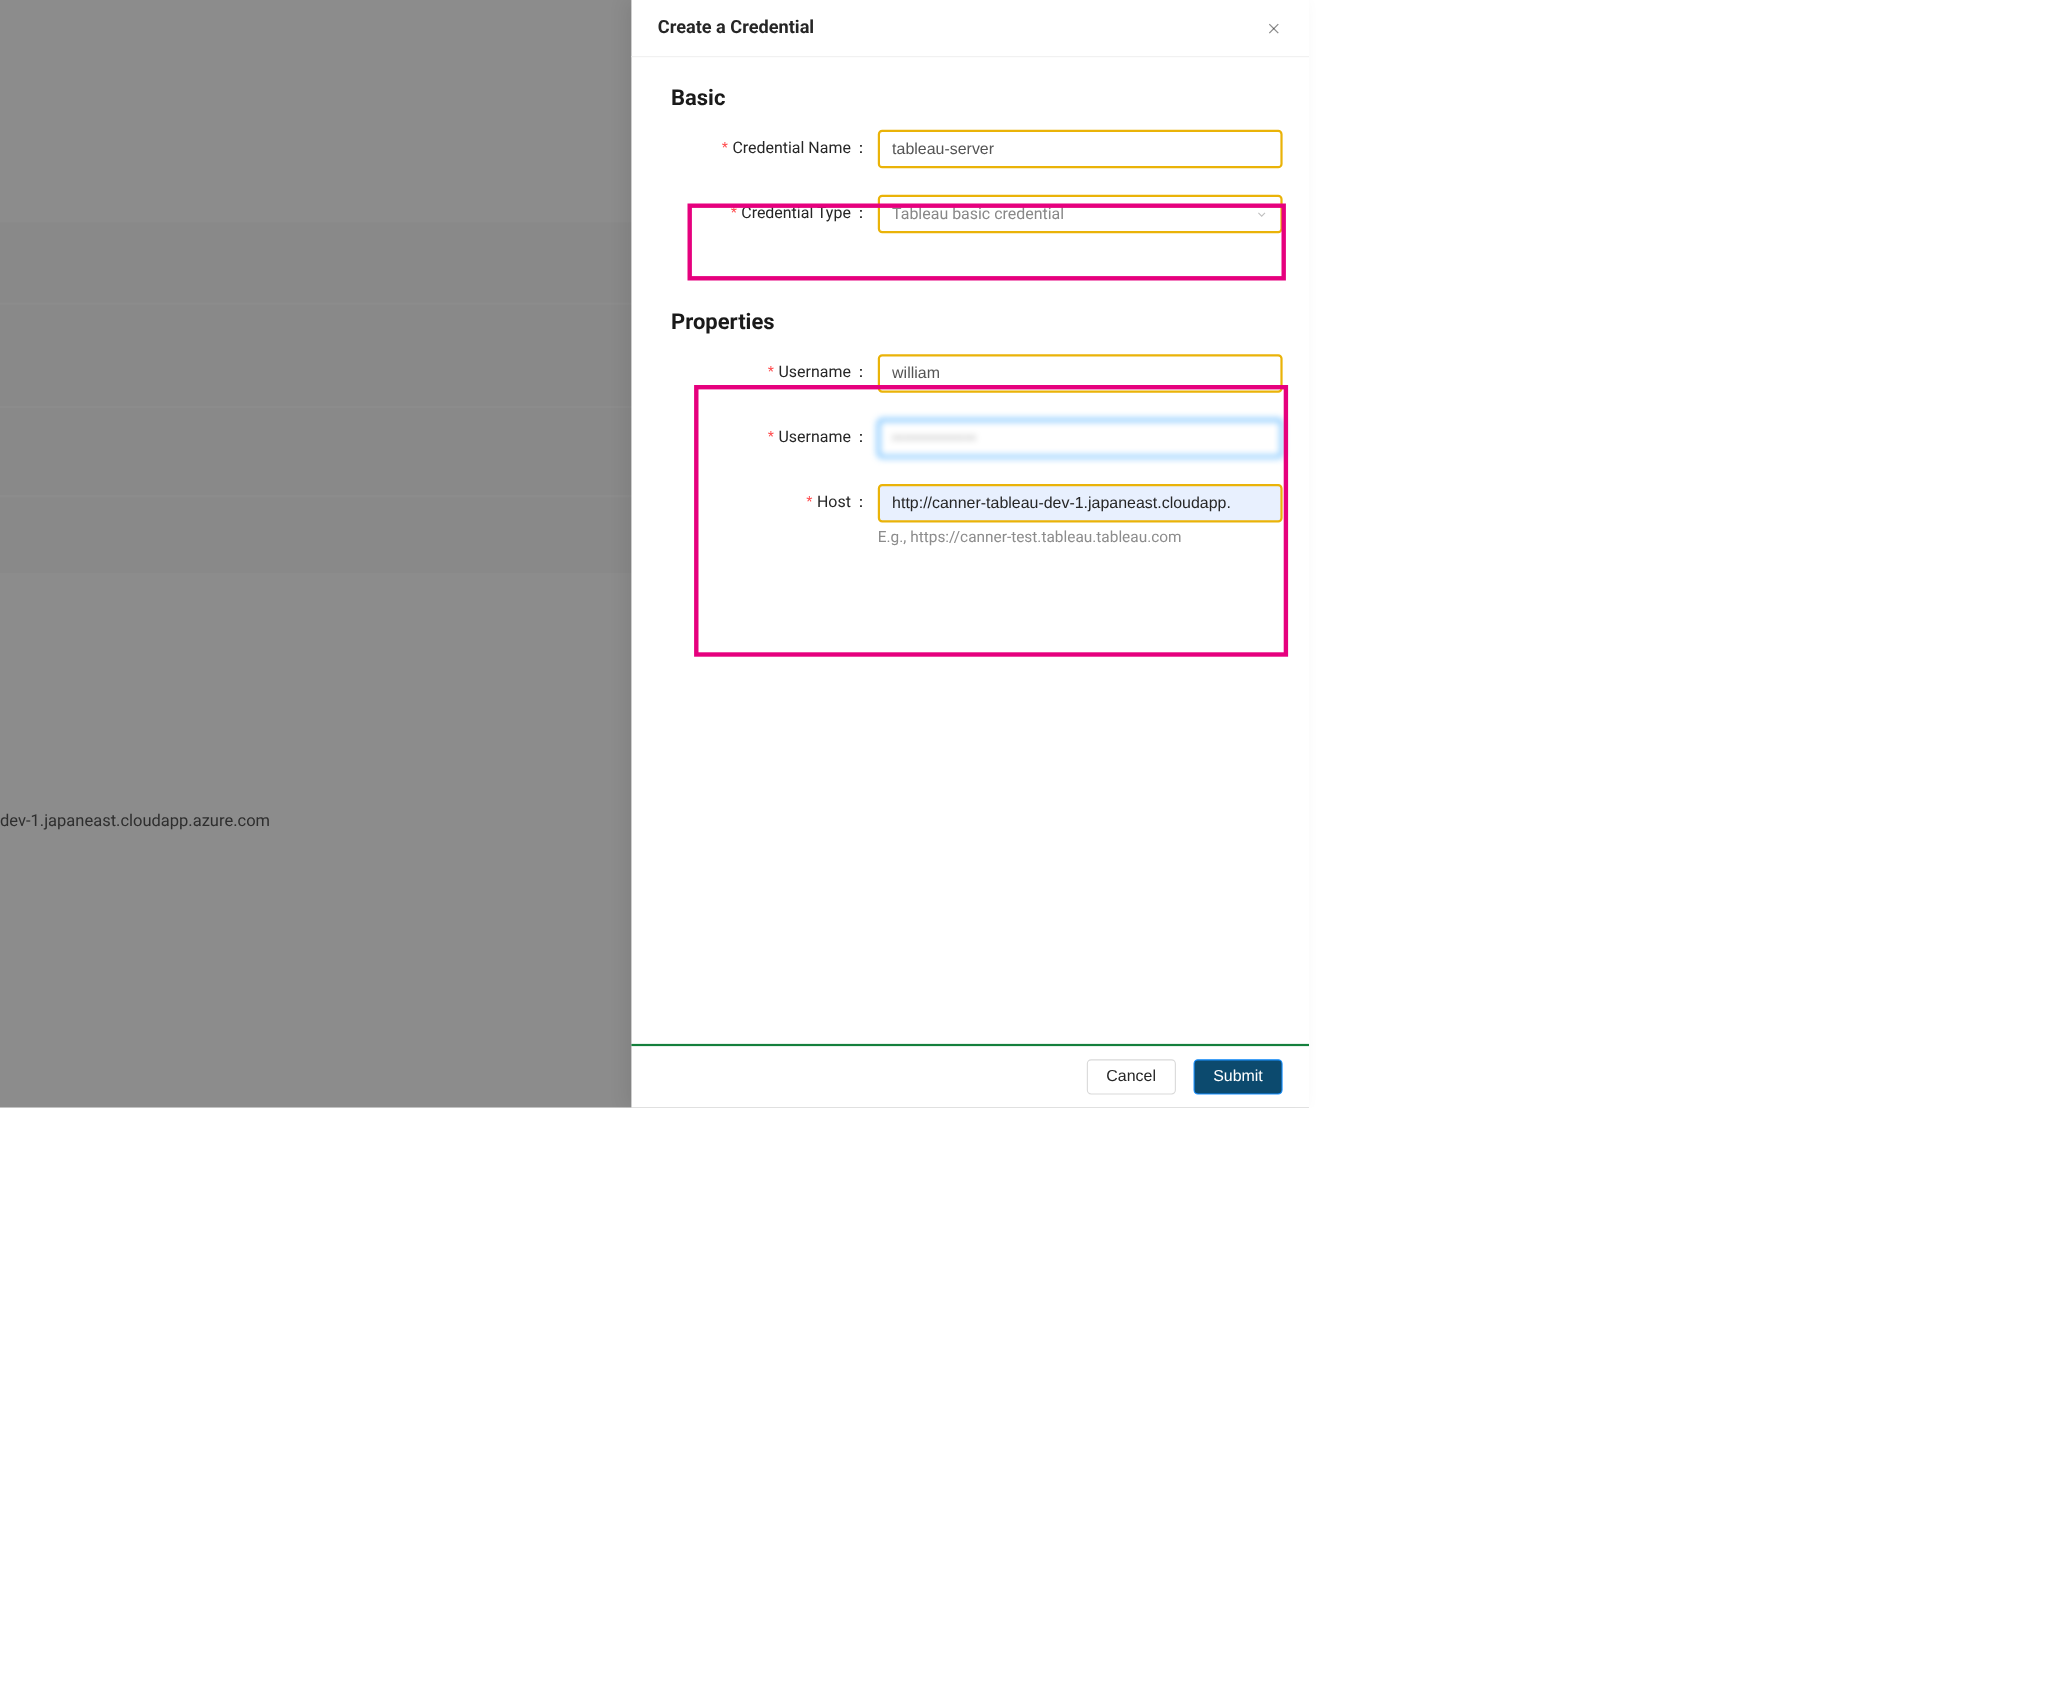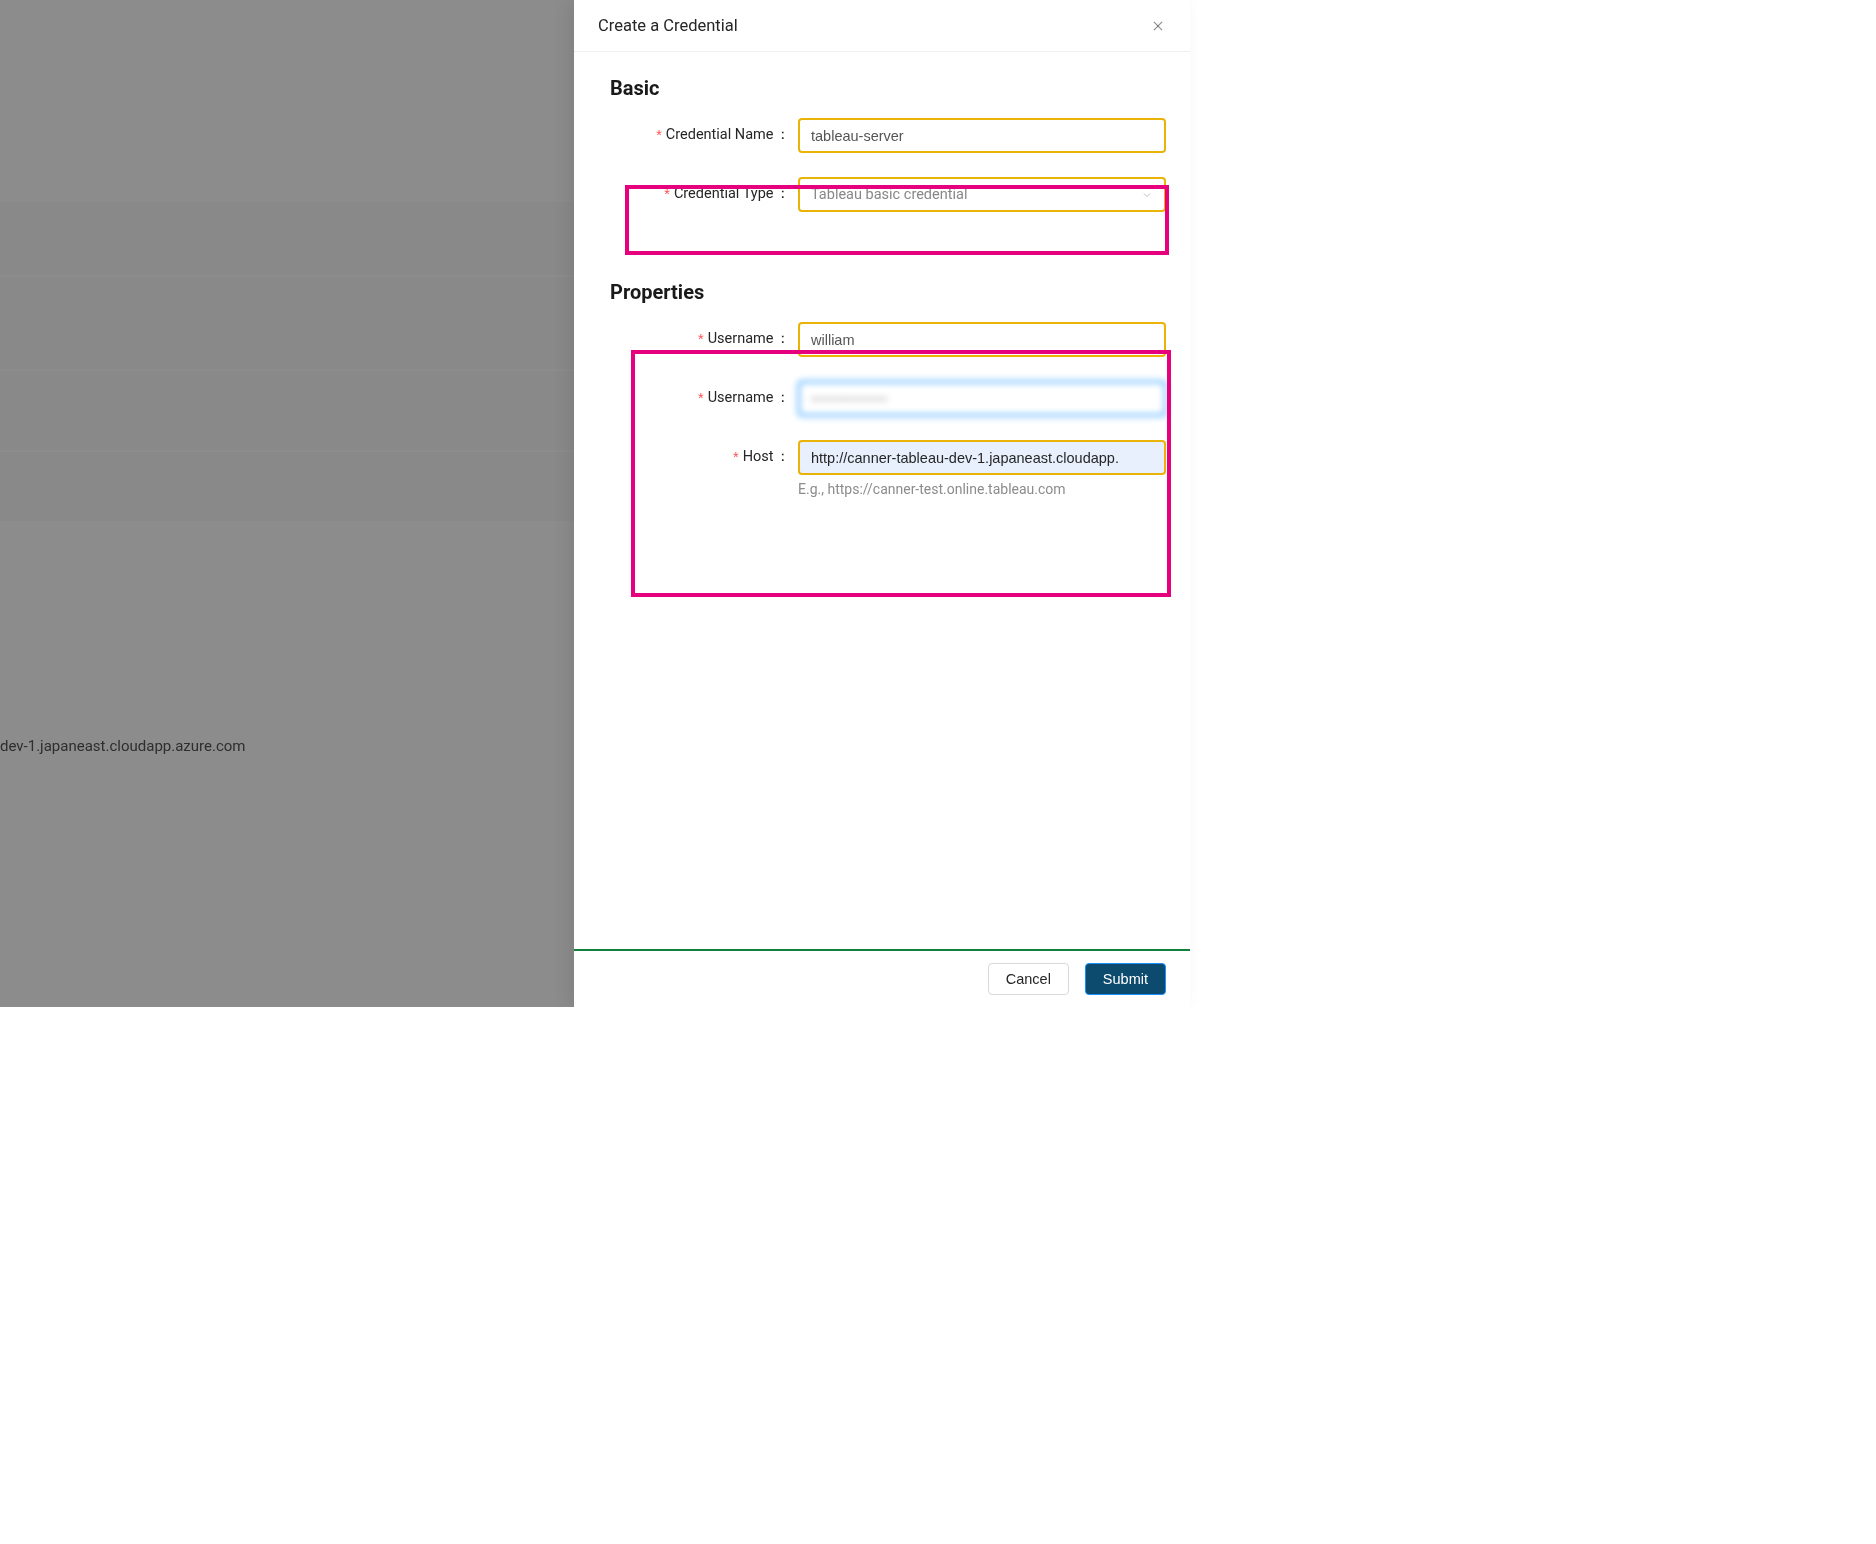--- a/index.html
+++ b/index.html
@@ -78,21 +78,21 @@
     .drawer-header {
       position: relative;
       padding: 16px 24px;
       border-bottom: 1px solid #f0f0f0;
       display: flex;
       align-items: center;
       justify-content: space-between;
     }
     .drawer-title {
       font-size: 16.5px;
-      font-weight: 400;
+      font-weight: 700;
       color: #262626;
     }
     .close-icon {
       width: 16px;
       height: 16px;
       cursor: pointer;
       color: rgba(0,0,0,0.45);
       display: inline-flex;
       align-items: center;
       justify-content: center;
@@ -311,21 +311,21 @@
           </div>
         </div>
 
         <div class="form-row" style="margin-bottom:0">
           <div class="form-label-col">
             <span class="req-asterisk">*</span>
             <span class="label-colon">Host</span>
           </div>
           <div class="form-control-col">
             <input class="ant-input filled-bg" value="http://canner-tableau-dev-1.japaneast.cloudapp." style="">
-            <div class="hint-text">E.g., https://canner-test.online.tableau.com</div>
+            <div class="hint-text">E.g., https://canner-test.tableau.tableau.com</div>
           </div>
         </div>
       </div>
 
     </div>
 
     <div class="drawer-footer">
       <button class="btn">Cancel</button>
       <button class="btn primary">Submit</button>
     </div>

